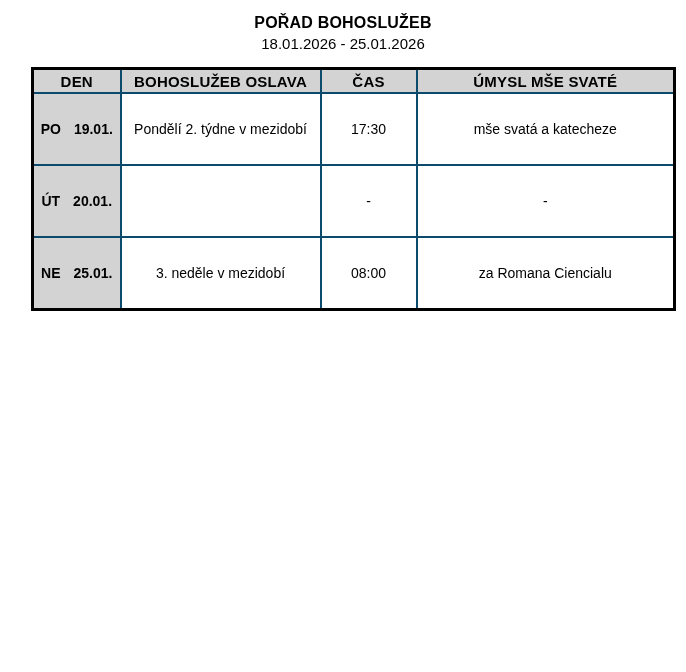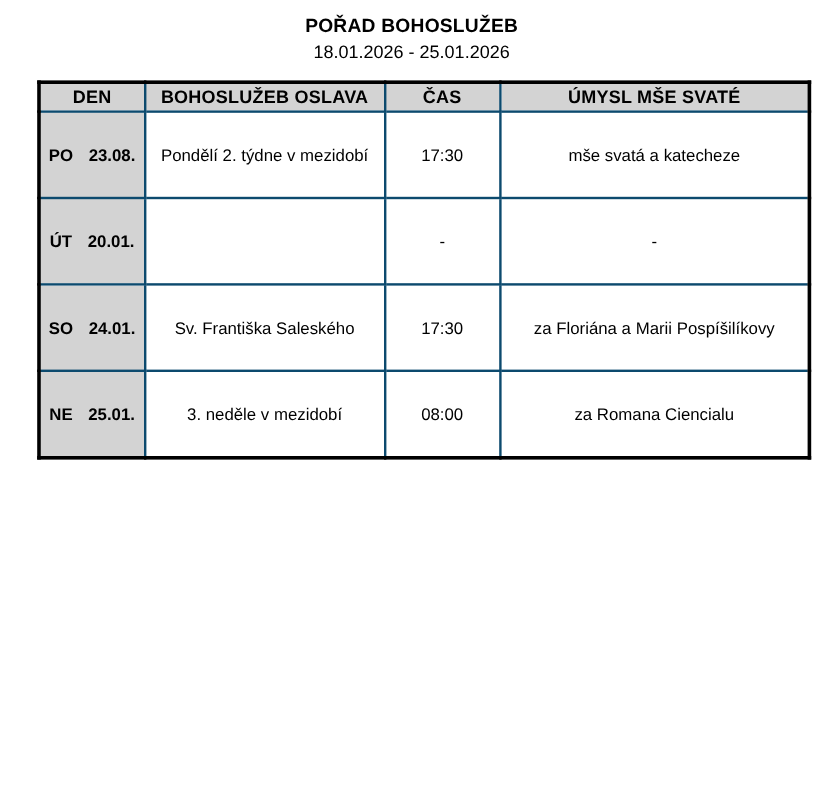--- a/index.html
+++ b/index.html
@@ -101,44 +101,36 @@
       <tr>
         <th>DEN</th>
         <th>BOHOSLUŽEB OSLAVA</th>
         <th>ČAS</th>
         <th>ÚMYSL MŠE SVATÉ</th>
       </tr>
     </thead>
     <tbody>
       <tr>
         <td class="day-cell">
-          <span class="day-abbr">PO</span><span class="day-date">23.08.</span>
+          <span class="day-abbr">PO</span><span class="day-date">19.01.</span>
         </td>
         <td class="celebration-cell">Pondělí 2. týdne v mezidobí</td>
         <td class="time-cell">17:30</td>
         <td class="intention-cell">mše svatá a katecheze</td>
       </tr>
       <tr>
         <td class="day-cell">
           <span class="day-abbr">ÚT</span><span class="day-date">20.01.</span>
         </td>
         <td class="celebration-cell"></td>
         <td class="time-cell">-</td>
         <td class="intention-cell">-</td>
       </tr>
       <tr>
         <td class="day-cell">
-          <span class="day-abbr">SO</span><span class="day-date">24.01.</span>
-        </td>
-        <td class="celebration-cell">Sv. Františka Saleského</td>
-        <td class="time-cell">17:30</td>
-        <td class="intention-cell">za Floriána a Marii Pospíšilíkovy</td>
-      </tr>
-      <tr>
-        <td class="day-cell">
           <span class="day-abbr">NE</span><span class="day-date">25.01.</span>
         </td>
         <td class="celebration-cell">3. neděle v mezidobí</td>
         <td class="time-cell">08:00</td>
         <td class="intention-cell">za Romana Ciencialu</td>
       </tr>
     </tbody>
   </table>
 
 </div>

